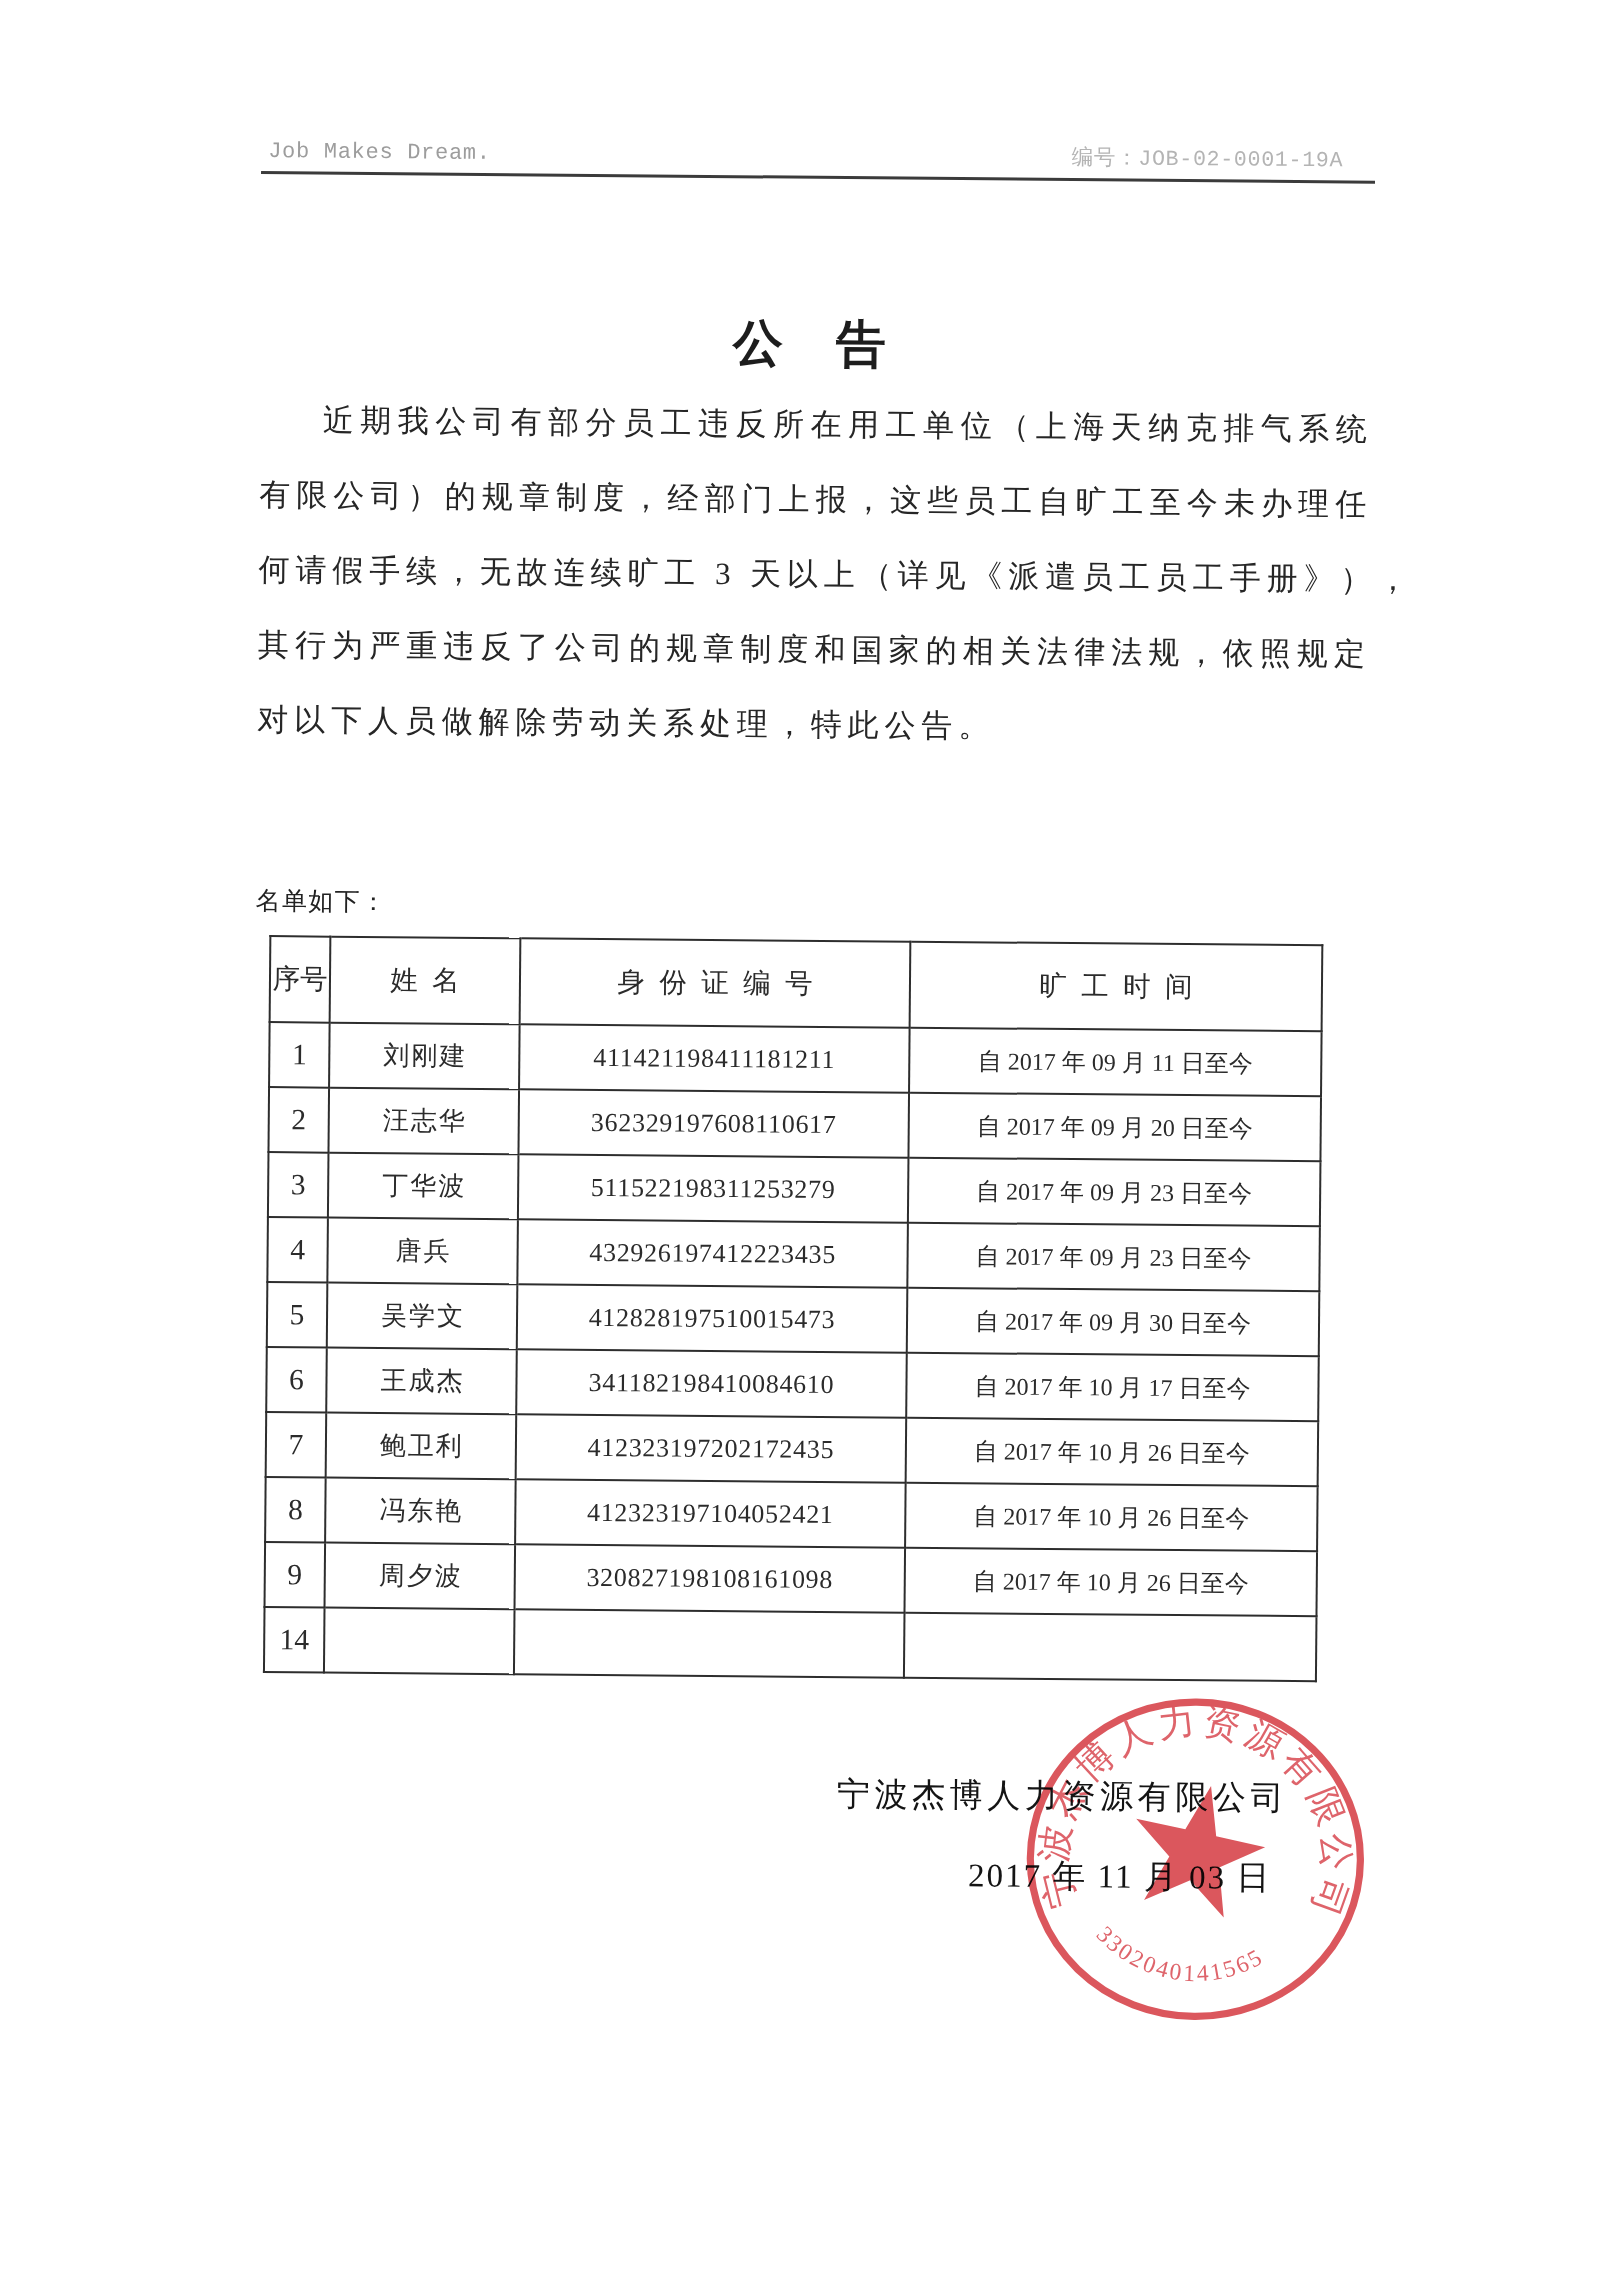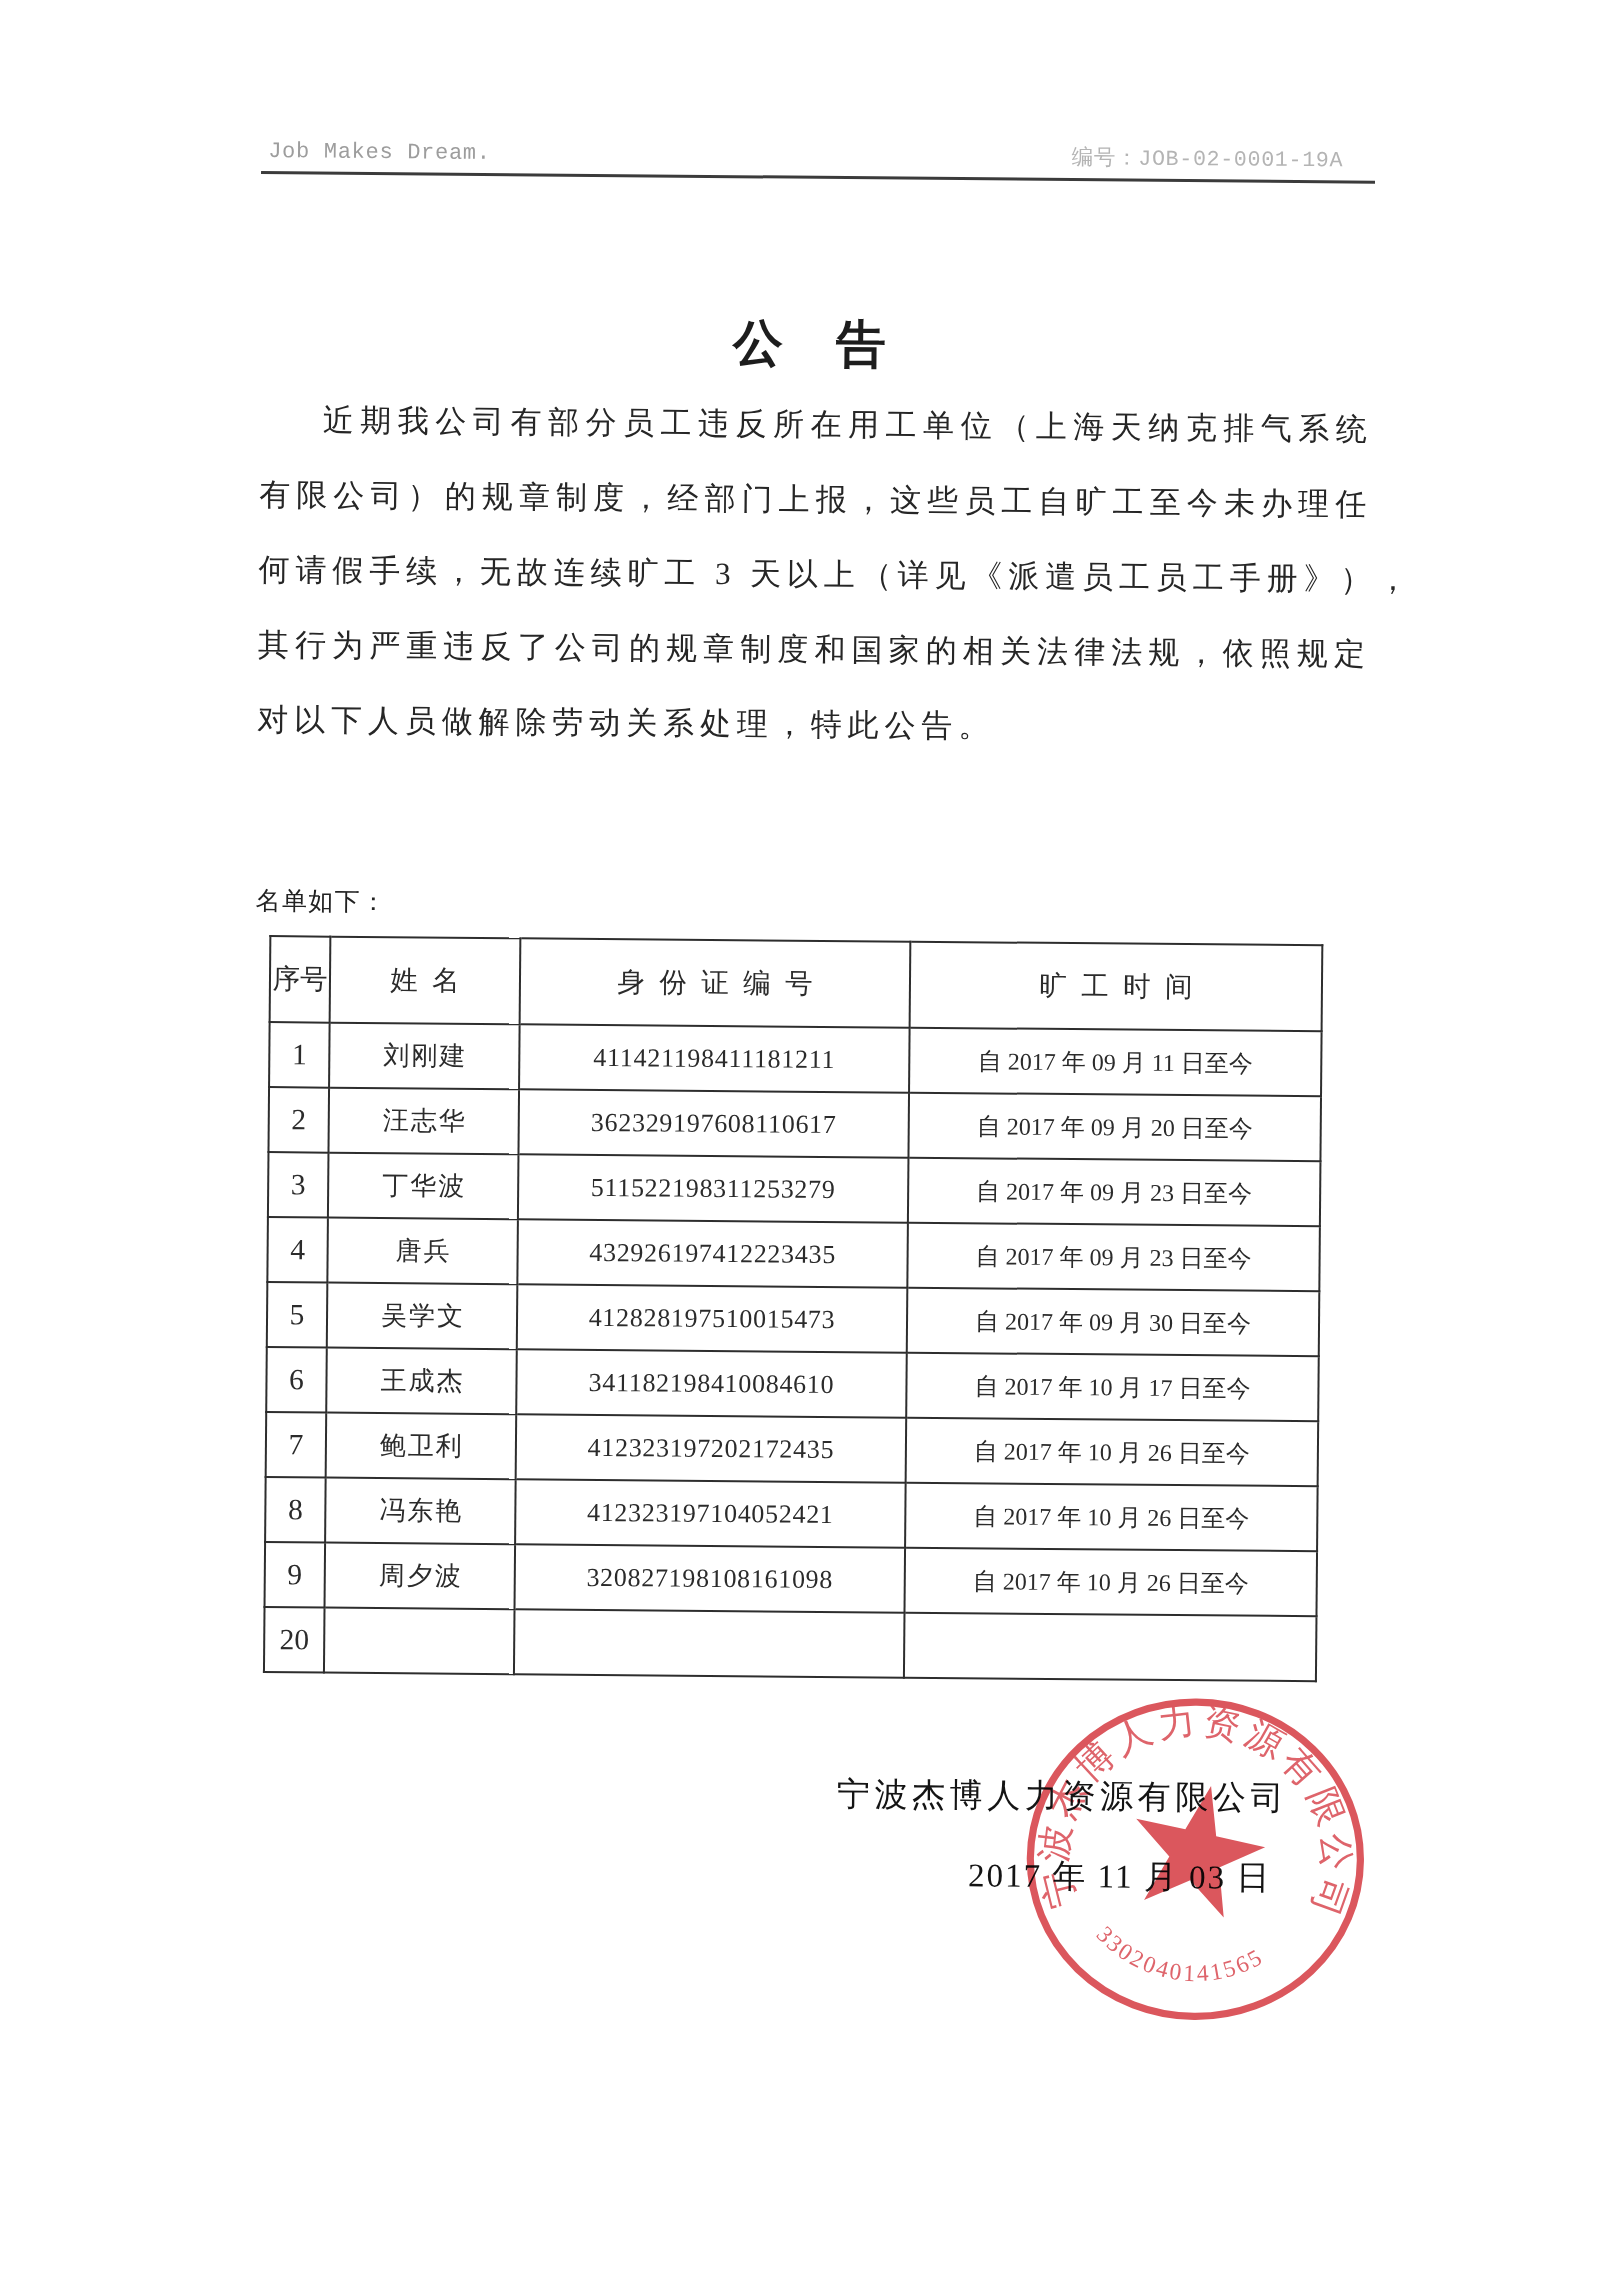--- a/index.html
+++ b/index.html
@@ -143,21 +143,21 @@
           <td class="c-id">412323197104052421</td>
           <td class="c-date">自 2017 年 10 月 26 日至今</td>
         </tr>
         <tr>
           <td class="c-index">9</td>
           <td class="c-name">周夕波</td>
           <td class="c-id">320827198108161098</td>
           <td class="c-date">自 2017 年 10 月 26 日至今</td>
         </tr>
         <tr>
-          <td class="c-index">20</td>
+          <td class="c-index">14</td>
           <td class="c-name"></td>
           <td class="c-id"></td>
           <td class="c-date"></td>
         </tr>
       </tbody>
   </table>
 
   <div class="company">宁波杰博人力资源有限公司</div>
   <div class="sig-date">2017 年 11 月 03 日</div>
 

